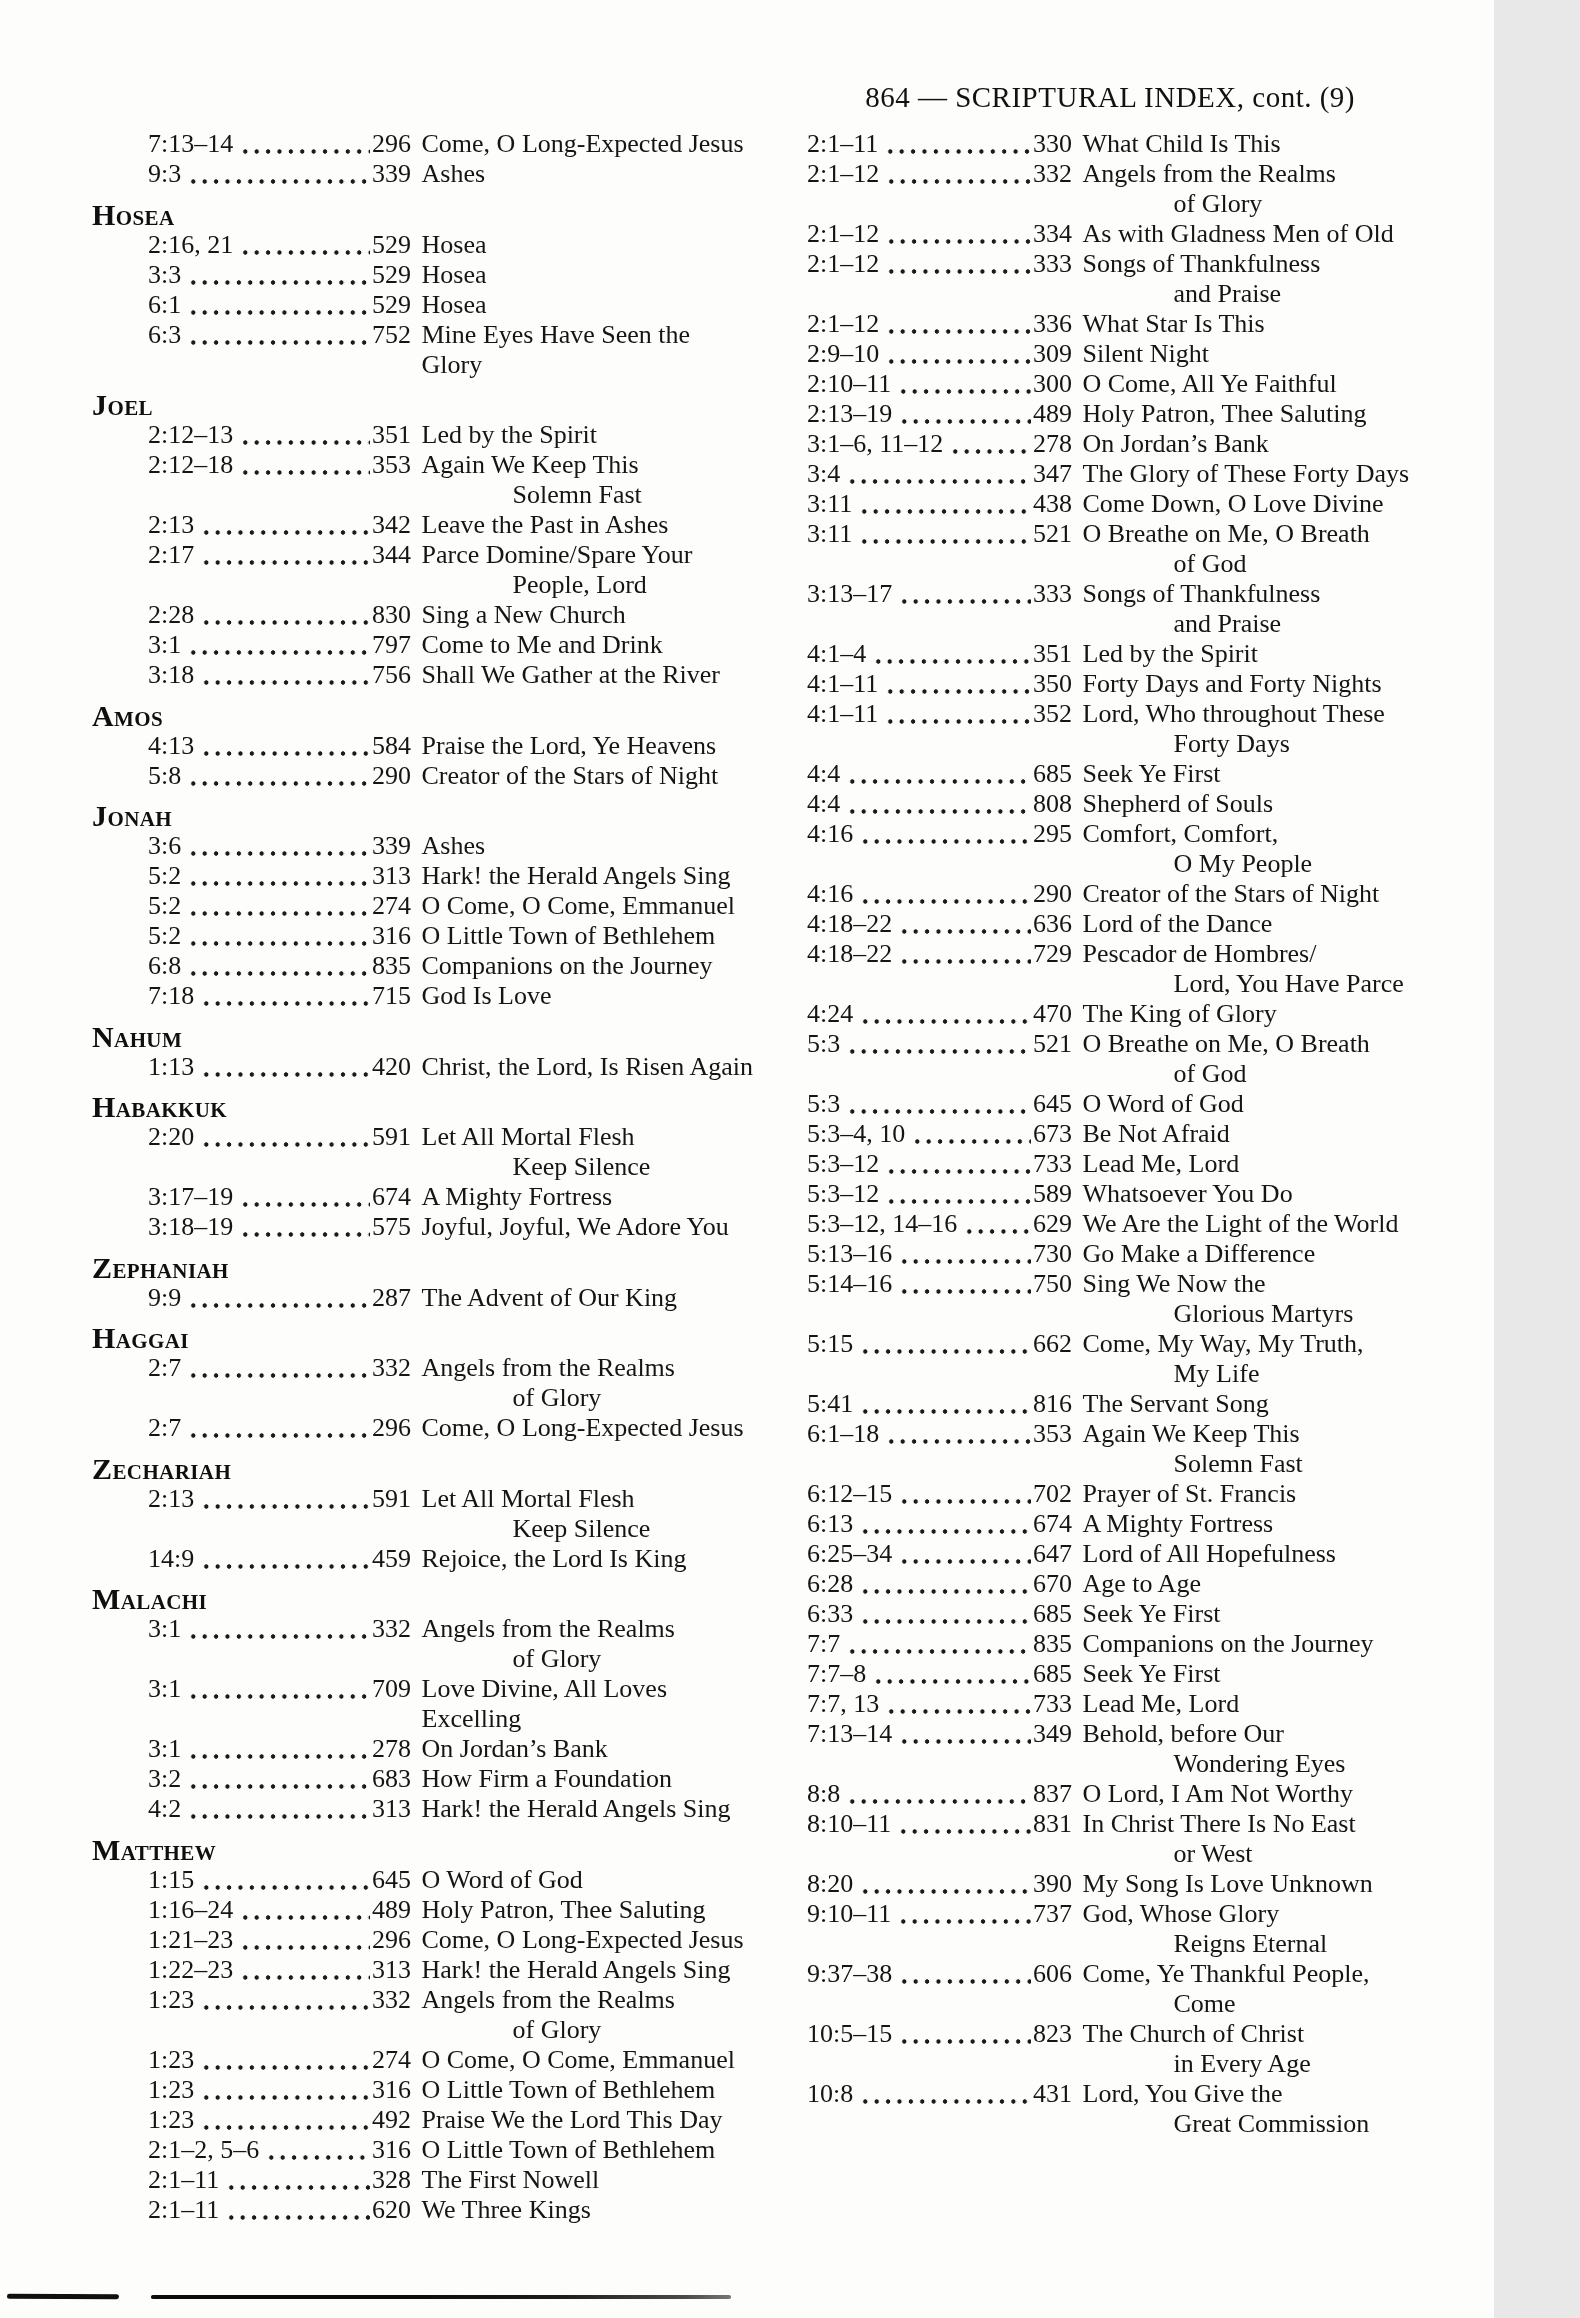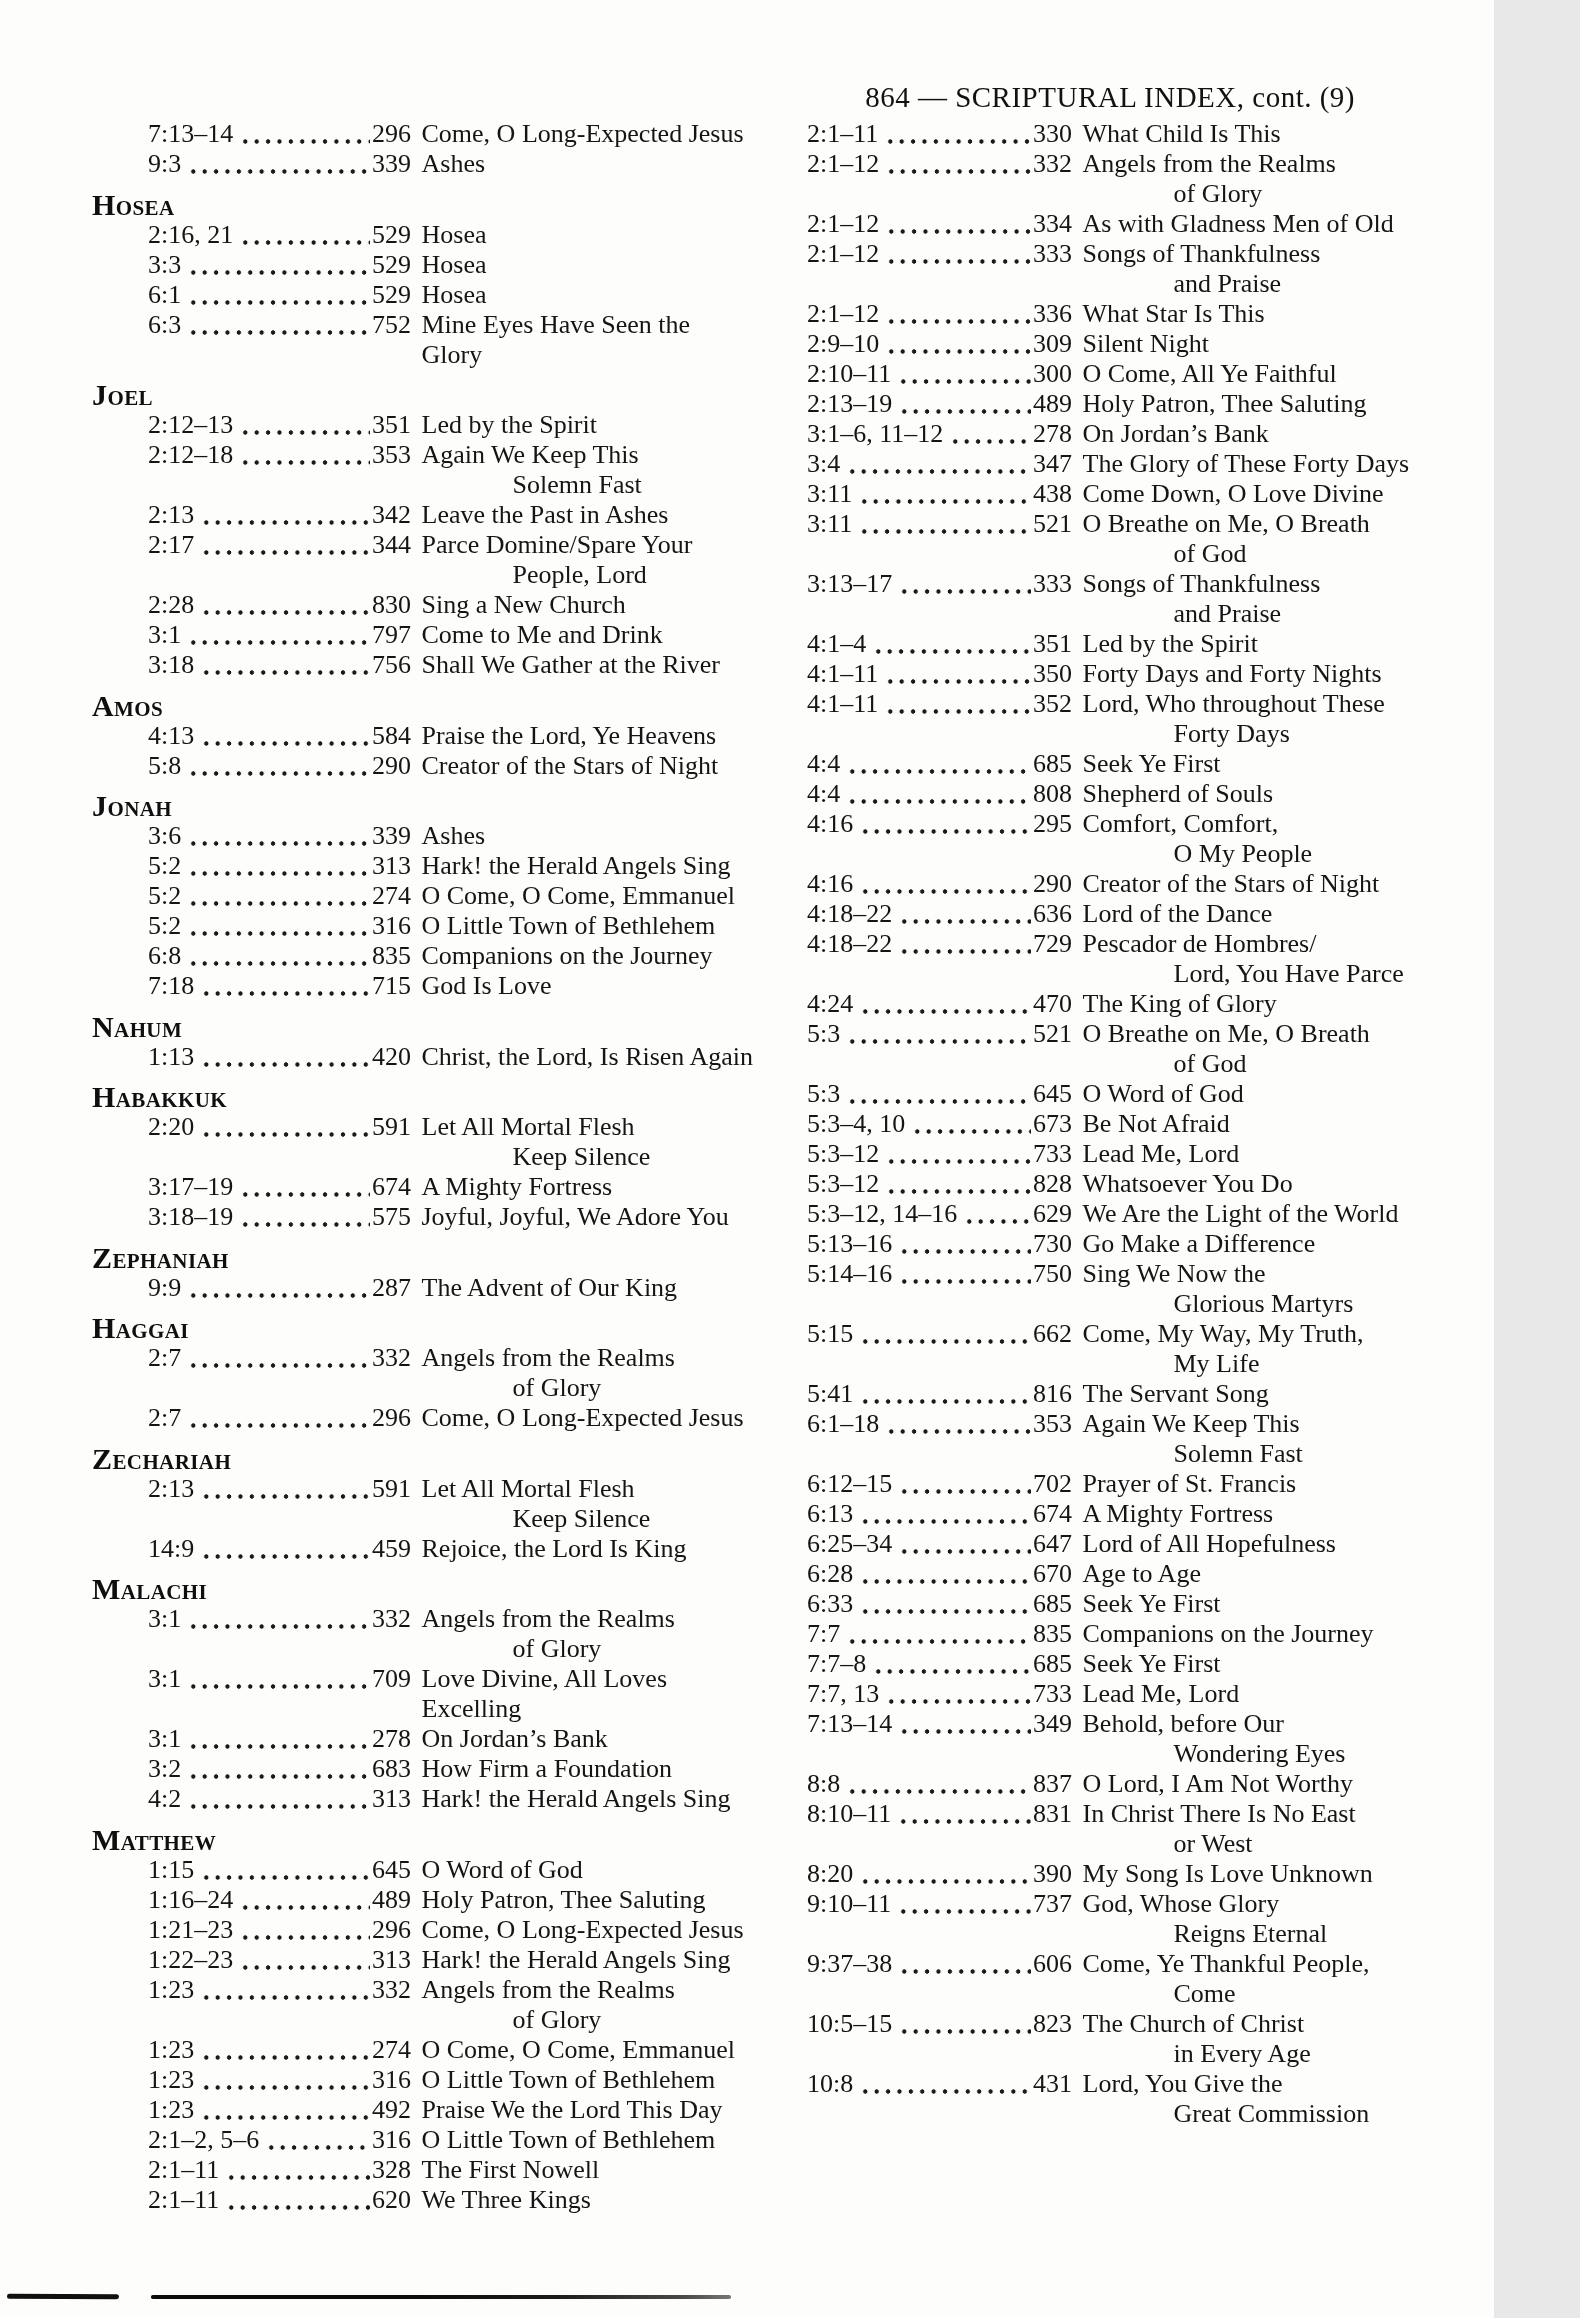--- a/index.html
+++ b/index.html
@@ -6,21 +6,21 @@
   .page {
     position:relative; width:1494px; height:2319px;
     background:#fefefdff; background-color:#fdfdfc;
     font-family:"Liberation Serif", serif;
     color:#151515; overflow:hidden;
   }
   .page-header {
     position:absolute; top:81px; right:139px;
     font-size:29px; letter-spacing:0.5px; white-space:nowrap; color:#121212;
   }
-  .col { position:absolute; top:119px; font-size:26px; line-height:30px; }
+  .col { position:absolute; top:129px; font-size:26px; line-height:30px; }
   .col1 { left:92px; width:663px; }
   .col2 { left:751px; width:711px; }
   .section-header {
     font-weight:bold; font-variant:small-caps; font-size:30px;
     line-height:30px; margin-top:10.5px; letter-spacing:0.4px; color:#0f0f0f;
   }
   .entry { display:flex; align-items:flex-start; padding-left:56px; }
   .refline { display:flex; width:263px; flex:none; height:30px; }
   .col2 .refline { width:265px; }
   .ref { white-space:nowrap; }
@@ -803,21 +803,21 @@
           <span class="pg">733</span>
         </span>
         <span class="title">
           <div class="tline">Lead Me, Lord</div>
         </span>
       </div>
       <div class="entry">
         <span class="refline">
           <span class="ref">5:3–12</span>
           <span class="leader"></span>
-          <span class="pg">828</span>
+          <span class="pg">589</span>
         </span>
         <span class="title">
           <div class="tline">Whatsoever You Do</div>
         </span>
       </div>
       <div class="entry">
         <span class="refline">
           <span class="ref">5:3–12, 14–16</span>
           <span class="leader"></span>
           <span class="pg">629</span>

